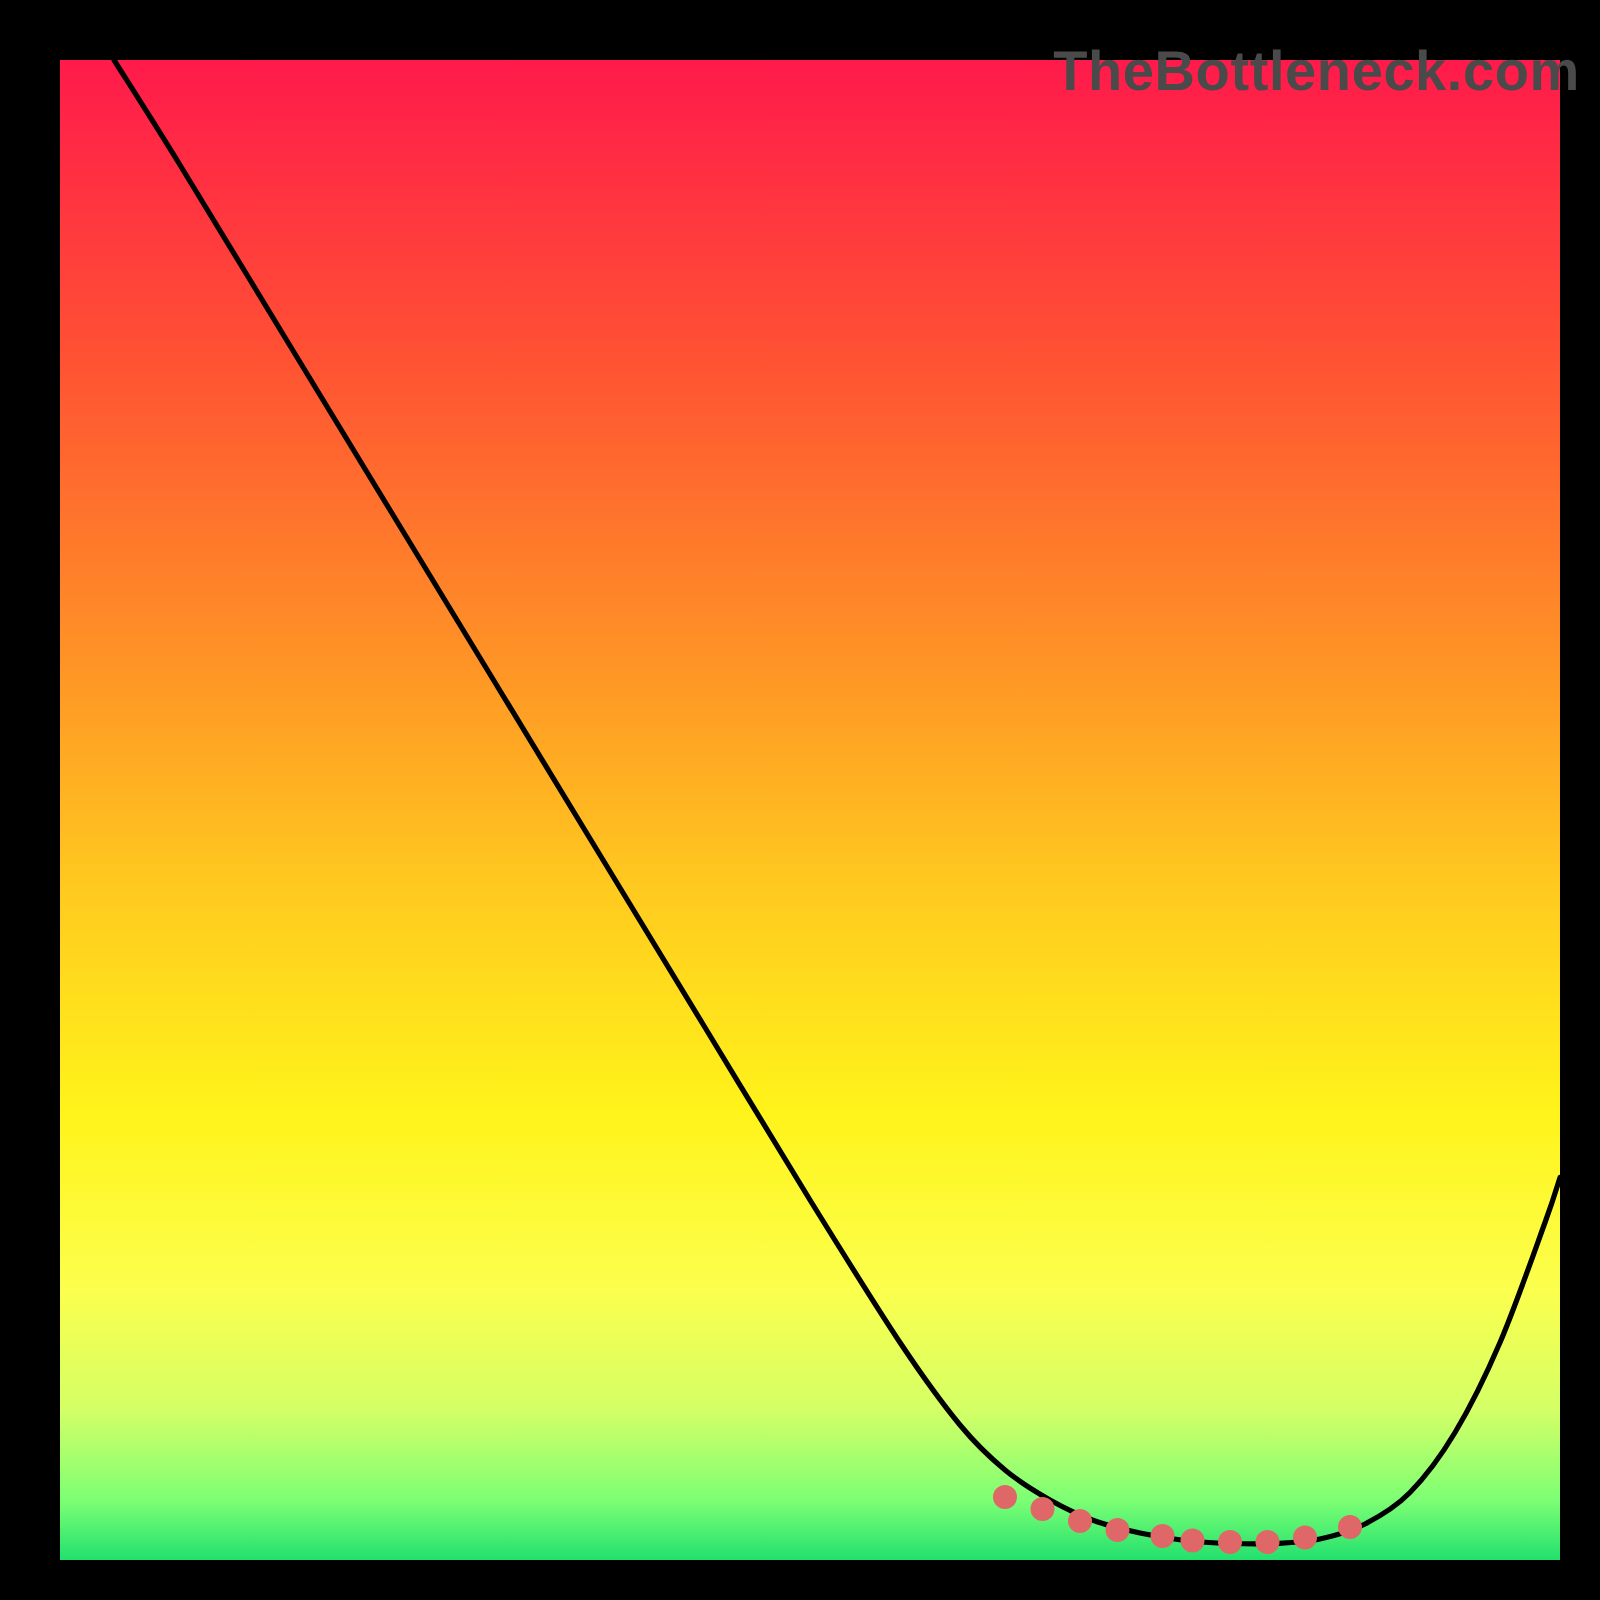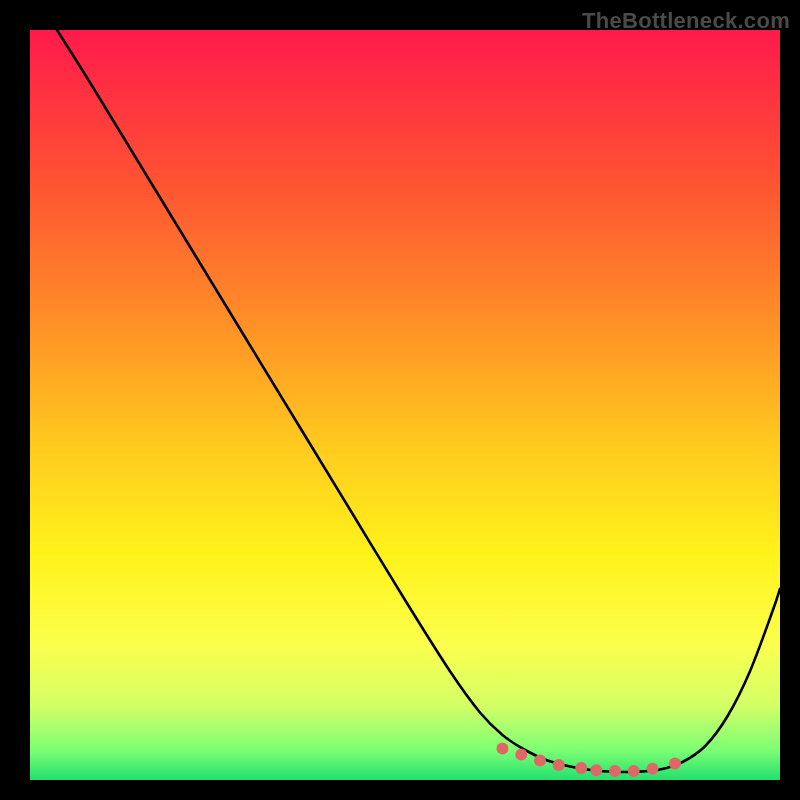--- a/index.html
+++ b/index.html
@@ -10,25 +10,25 @@
     background: #000;
     overflow: hidden;
   }
   .wrap {
     position: relative;
     width: 800px;
     height: 800px;
   }
   .watermark {
     position: absolute;
-    top: 8px;
+    top: 20px;
     right: 10px;
     font-family: Arial, Helvetica, sans-serif;
     font-weight: bold;
-    font-size: 22px;
+    font-size: 28px;
     color: #4a4a4a;
     letter-spacing: 0.3px;
     z-index: 5;
   }
   svg {
     position: absolute;
     left: 0;
     top: 0;
     width: 800px;
     height: 800px;

